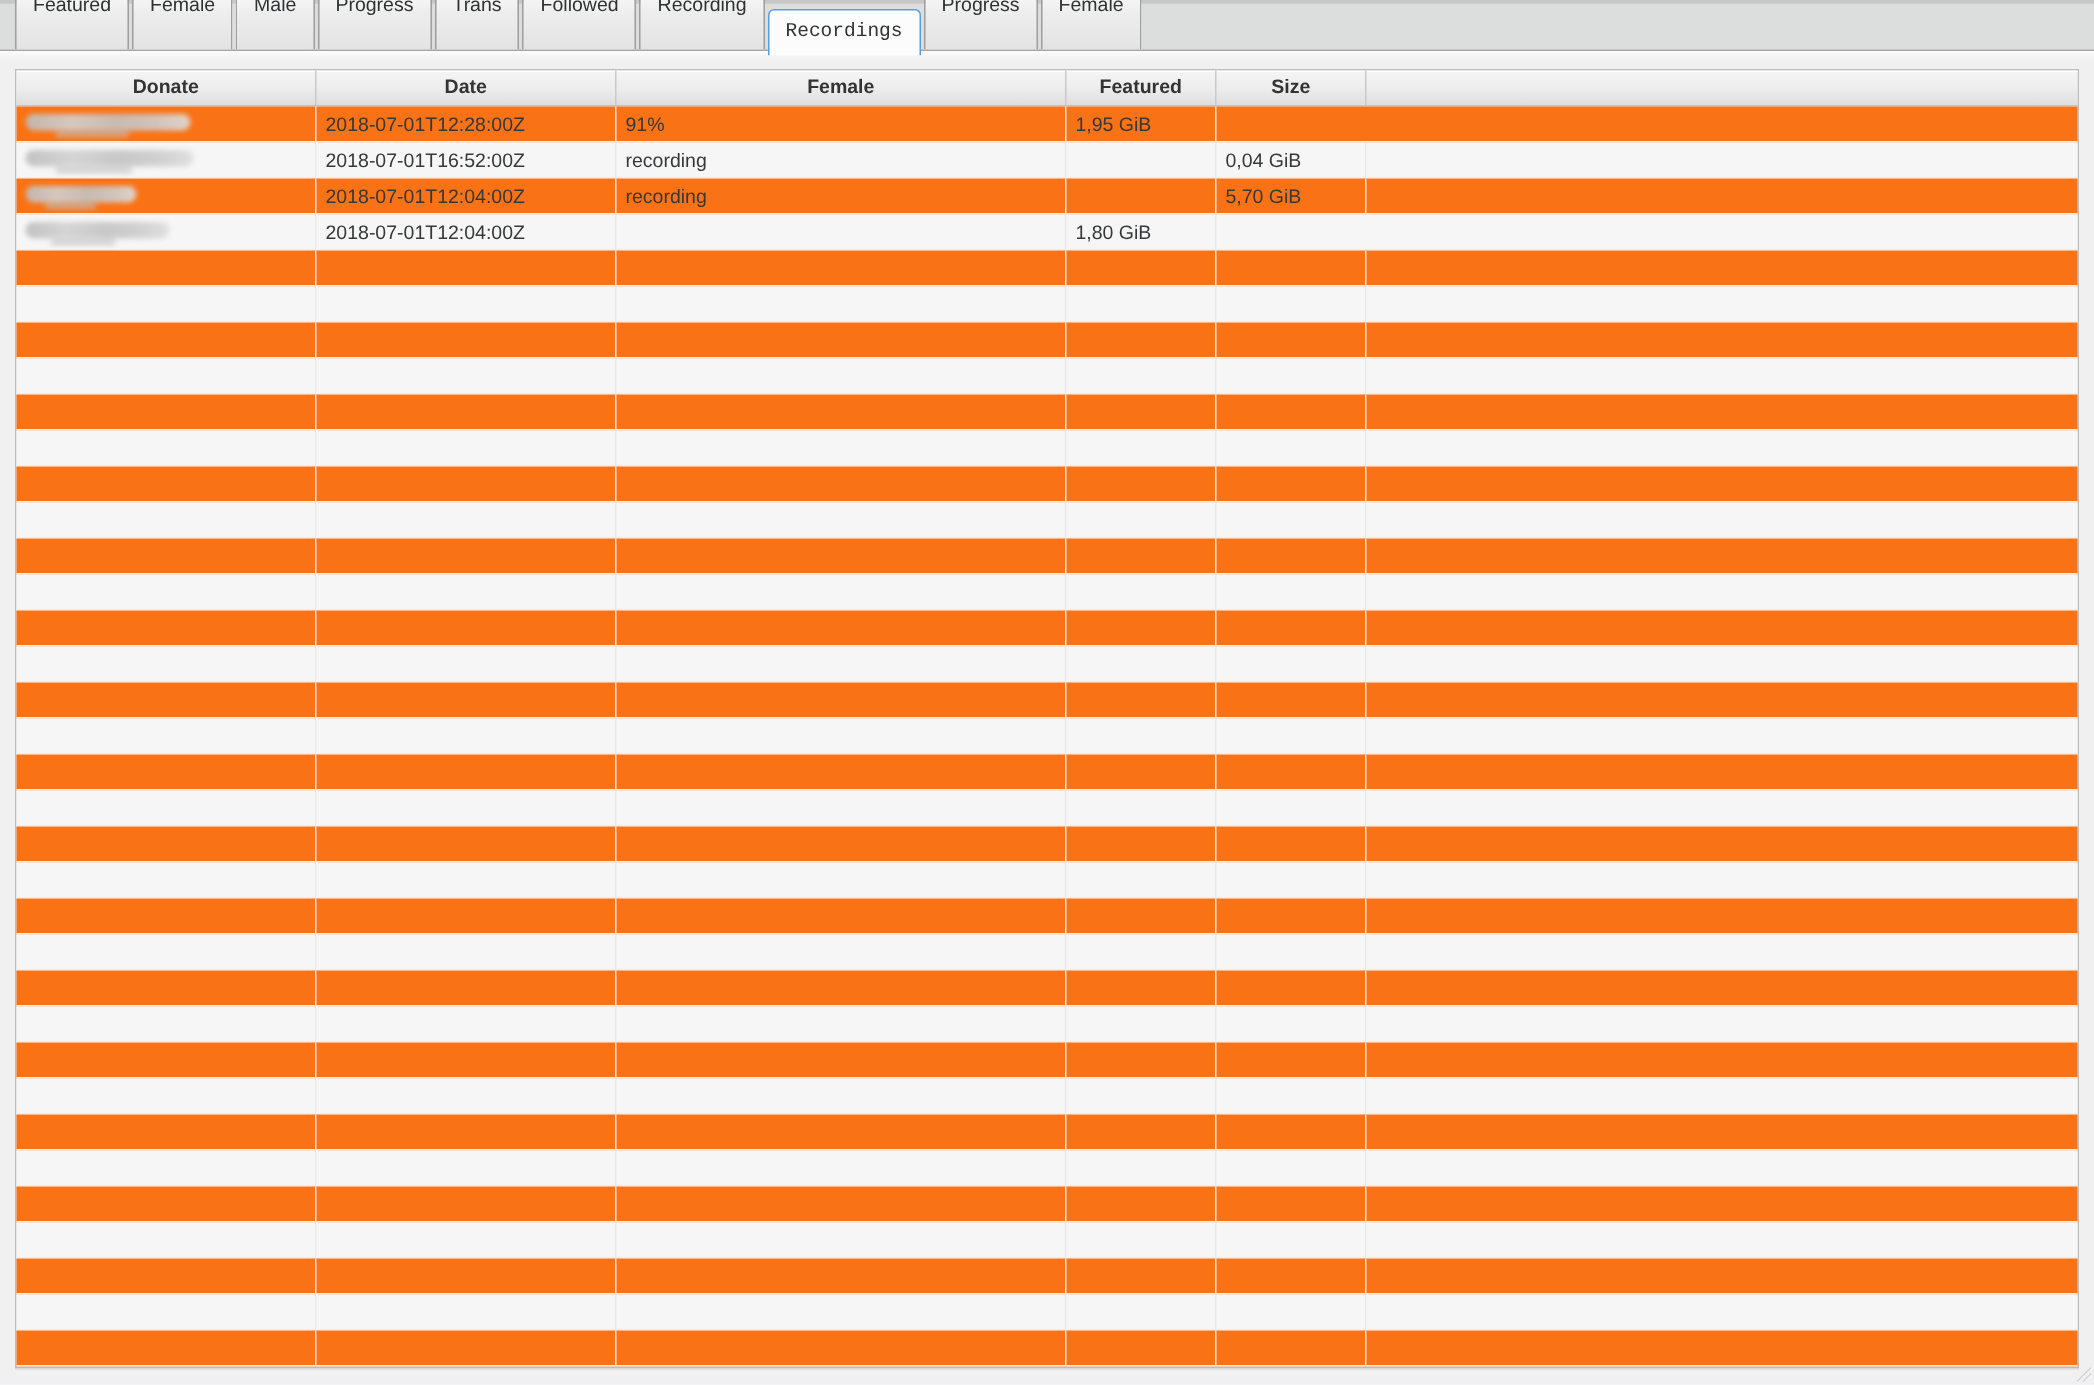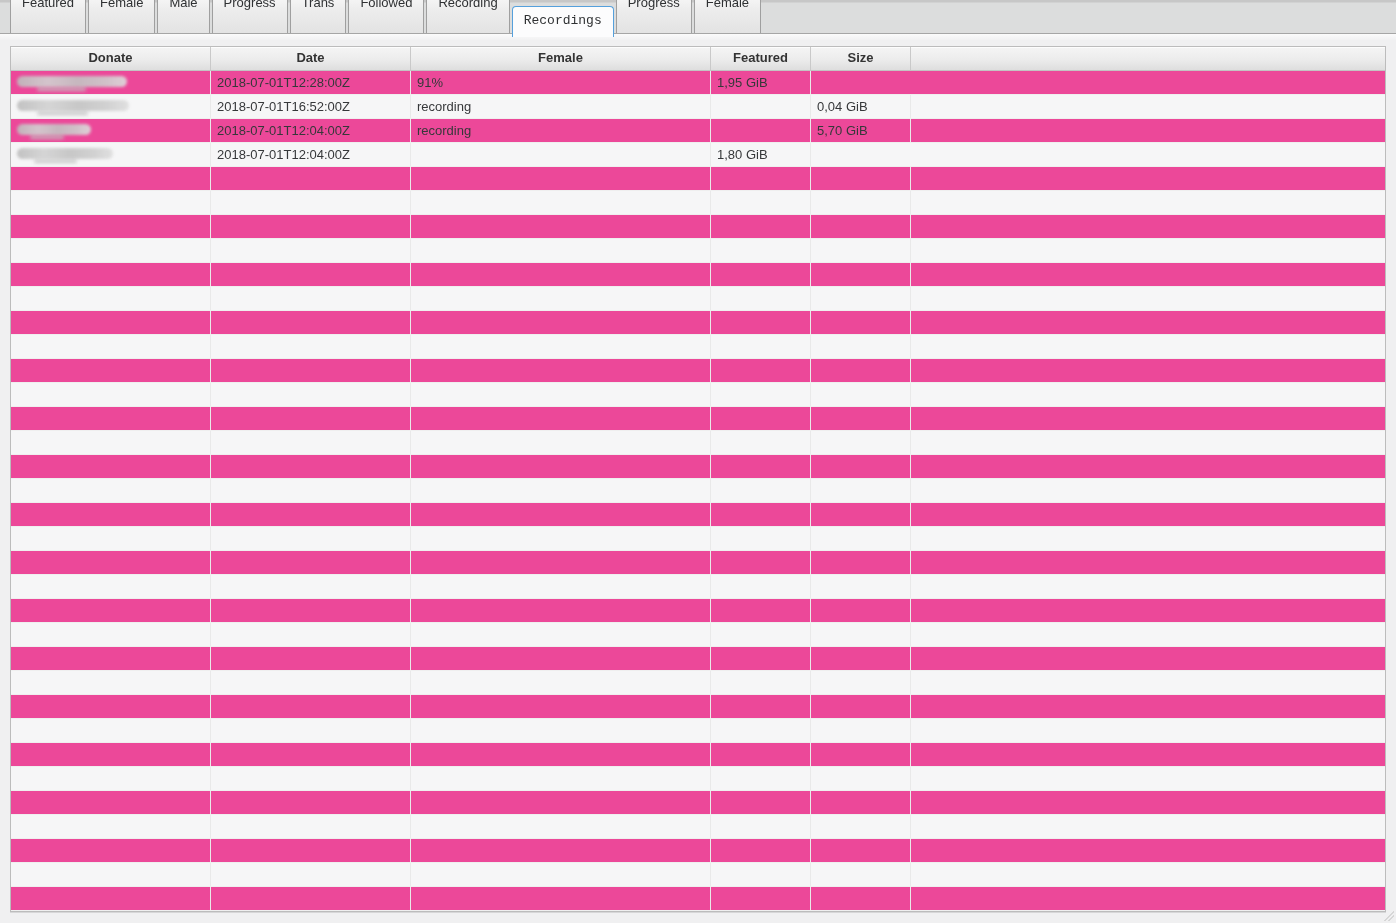--- a/index.html
+++ b/index.html
@@ -75,21 +75,21 @@
     line-height: 22px;
     border-right: 1px solid #c9c9c9;
     box-shadow: inset 0 1px 0 #fdfdfd;
     overflow: hidden;
   }
   .th:last-child { border-right: none; }
 
   .row {
     height: 24px;
     border-bottom: 1px solid #efefef;
-    background: #ec4899;
+    background: #f97316;
   }
   .row:nth-child(even) { background: #f6f6f7; }
   .cell {
     font-size: 13px;
     color: #36383a;
     line-height: 23px;
     padding: 0 6px;
     border-right: 1px solid #e9e9e9;
     white-space: nowrap;
     overflow: hidden;

